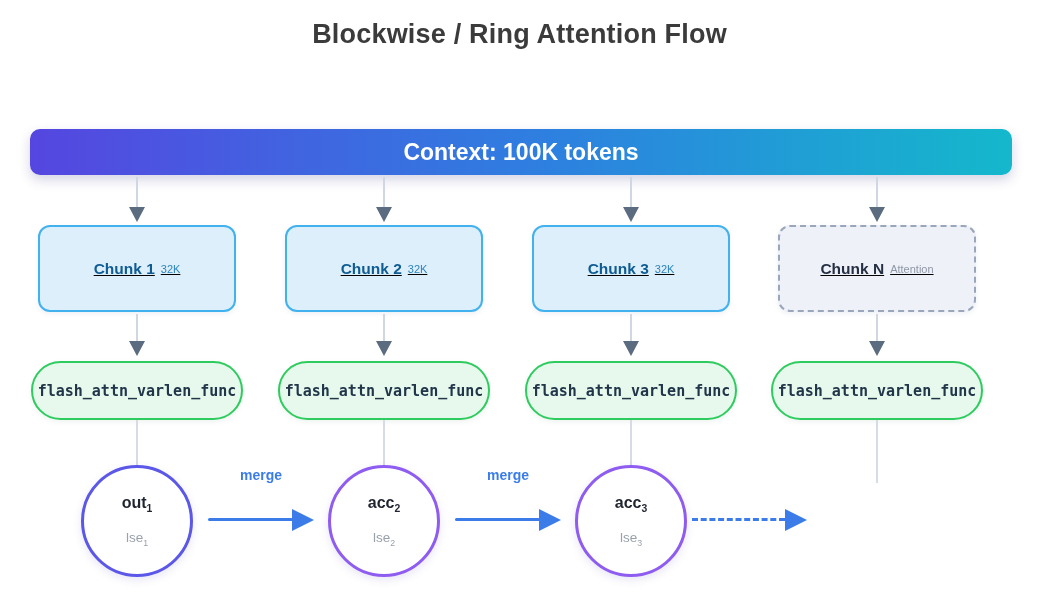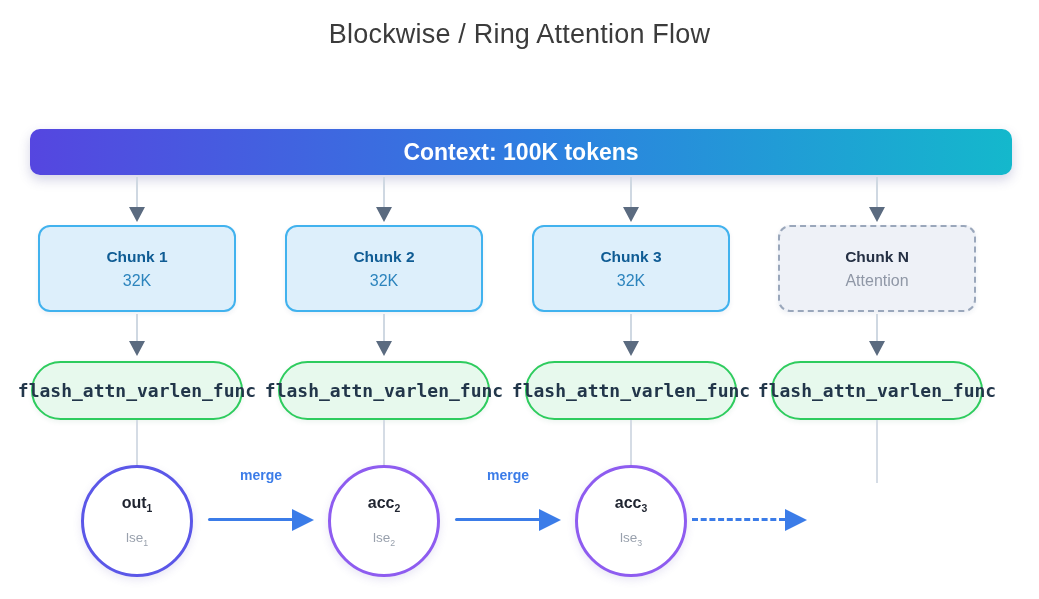--- a/index.html
+++ b/index.html
@@ -4,21 +4,21 @@
 <style>
   * { margin:0; padding:0; box-sizing:border-box; }
   html,body { background:#ffffff; }
   .stage {
     position:relative; width:1039px; height:599px;
     background:#ffffff; overflow:hidden;
     font-family:"Liberation Sans","DejaVu Sans",sans-serif;
   }
   .title {
     position:absolute; left:0; top:19px; width:100%;
-    text-align:center; font-size:27px; font-weight:400;
+    text-align:center; font-size:27px; font-weight:700;
     color:var(--title-text); letter-spacing:0.2px;
   }
   .banner {
     position:absolute; left:30px; top:129px; width:982px; height:46px;
     border-radius:10px;
     background:linear-gradient(90deg, var(--banner-grad-left) 0%, var(--banner-grad-mid) 52%, var(--banner-grad-right) 100%);
     box-shadow:0 5px 12px rgba(60,60,140,.22);
     display:flex; align-items:center; justify-content:center;
   }
   .banner span { color:#ffffff; font-size:23px; font-weight:700; }
@@ -26,43 +26,44 @@
   .vline { position:absolute; width:2px; background:var(--arrow-line); }
   .vhead {
     position:absolute; width:0; height:0;
     border-left:8px solid transparent; border-right:8px solid transparent;
     border-top:15px solid var(--arrow-head);
   }
   .conn { position:absolute; width:2px; background:var(--conn-line); }
 
   .chunk {
     position:absolute; top:225px; width:198px; height:87px;
-    border-radius:12px; display:flex; flex-direction:column;
+    border-radius:12px; display:flex; flex-direction:row;
     align-items:center; justify-content:center; gap:6px;
     box-shadow:0 2px 5px rgba(30,60,110,.07);
+    text-decoration:underline;
   }
   .chunk.solid { background:var(--chunk-fill); border:2px solid var(--chunk-border); }
   .chunk.solid .c-name { color:var(--chunk-title); }
   .chunk.solid .c-detail { color:var(--chunk-detail); }
   .chunk.dashed { background:var(--chunkn-fill); border:2px dashed var(--chunkn-border); }
   .chunk.dashed .c-name { color:var(--chunkn-title); }
   .chunk.dashed .c-detail { color:var(--chunkn-detail); }
   .c-name { font-size:15.5px; font-weight:700; }
-  .c-detail { font-size:16px; }
+  .c-detail { font-size:11px; }
 
   .pill {
     position:absolute; top:361px; width:212px; height:59px;
     border-radius:30px; background:var(--kernel-fill);
     border:2px solid var(--kernel-border);
     display:flex; align-items:center; justify-content:center;
     box-shadow:0 2px 5px rgba(30,110,60,.08);
   }
   .pill span {
     font-family:"DejaVu Sans Mono","Liberation Mono",monospace;
-    font-size:18px; font-weight:700; color:var(--kernel-text);
+    font-size:15px; font-weight:700; color:var(--kernel-text);
   }
 
   .circle {
     position:absolute; top:465px; width:112px; height:112px;
     border-radius:50%; background:#ffffff; border:3px solid;
     display:flex; flex-direction:column; align-items:center; justify-content:center; gap:16px;
     box-shadow:0 3px 9px rgba(90,80,180,.14);
   }
   .circle .r-main { font-size:16px; font-weight:700; color:var(--result-main); }
   .circle .r-lse { font-size:13.5px; color:var(--result-lse); }

